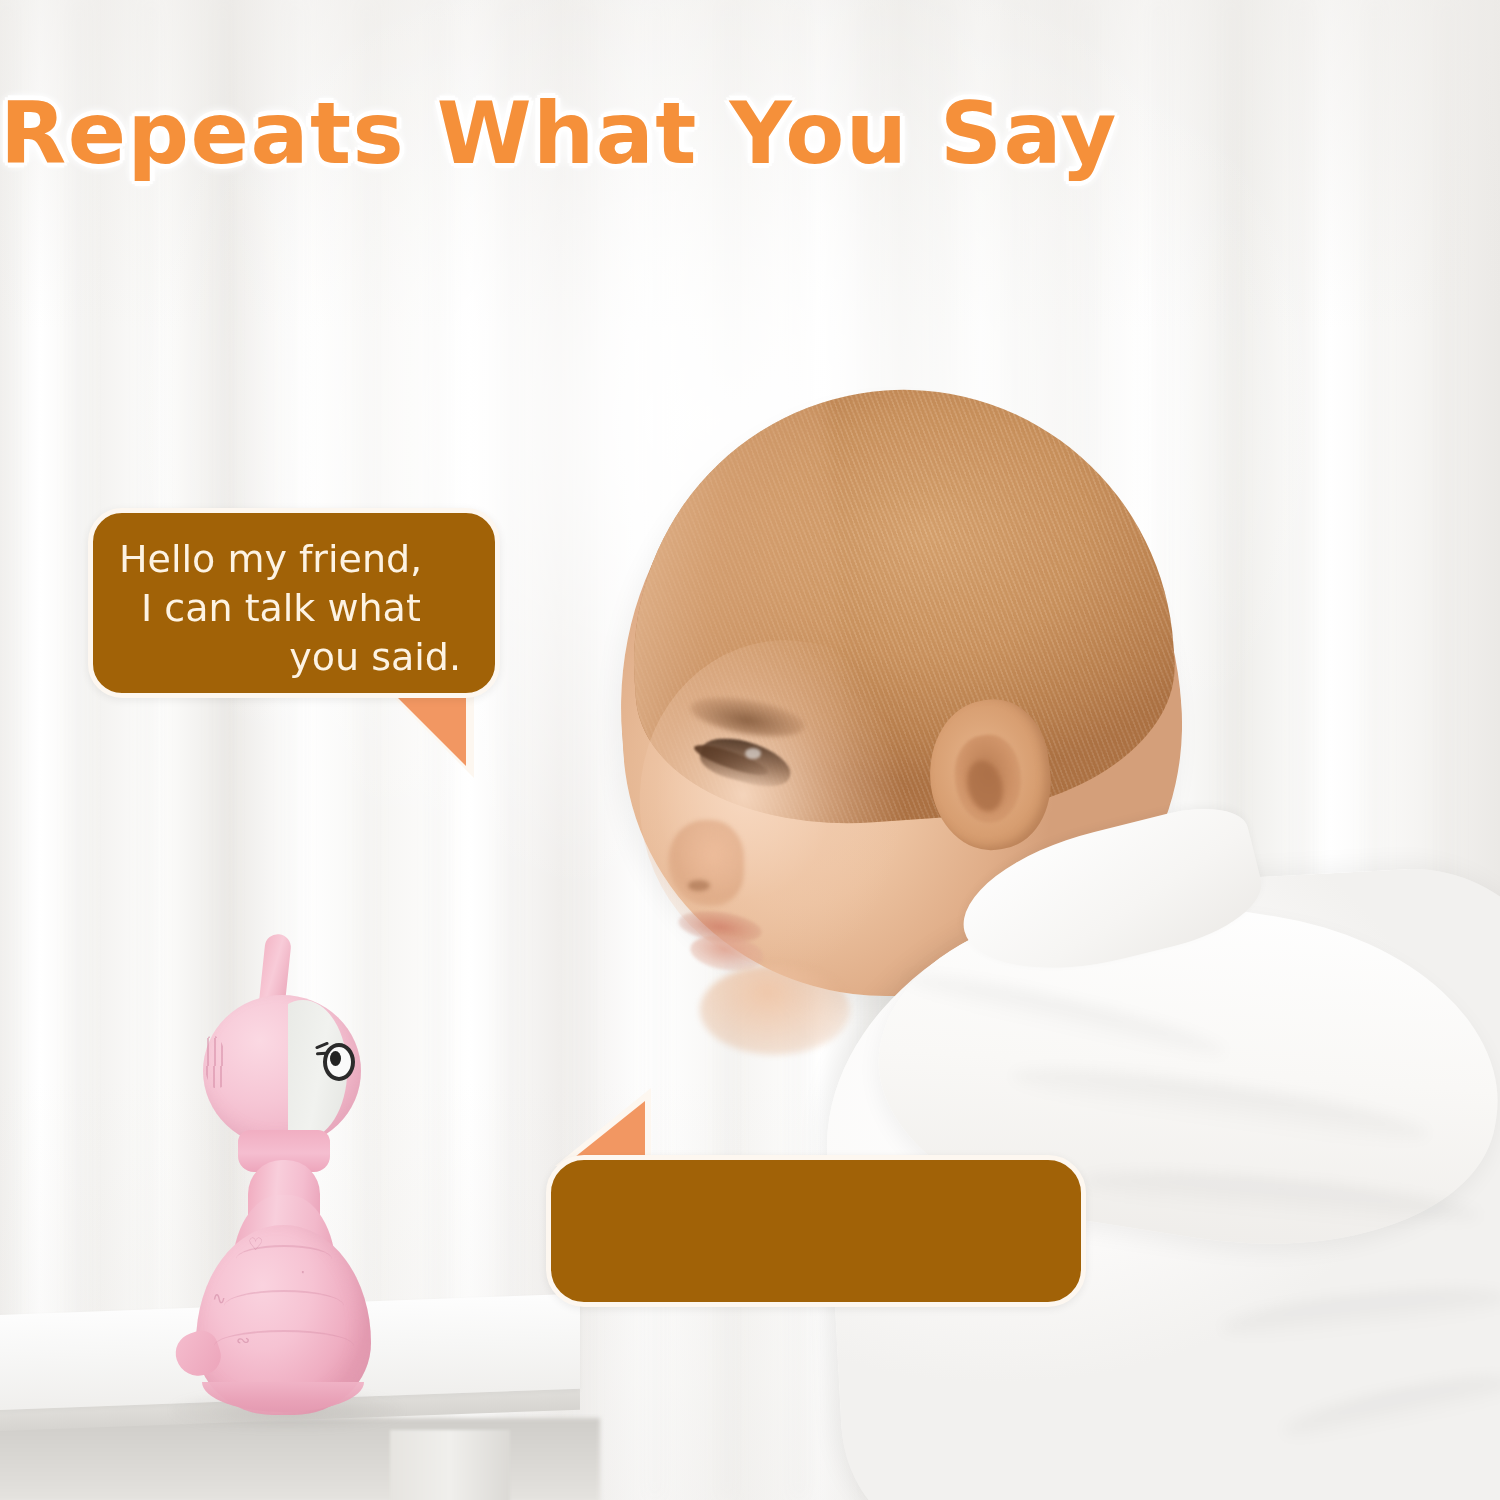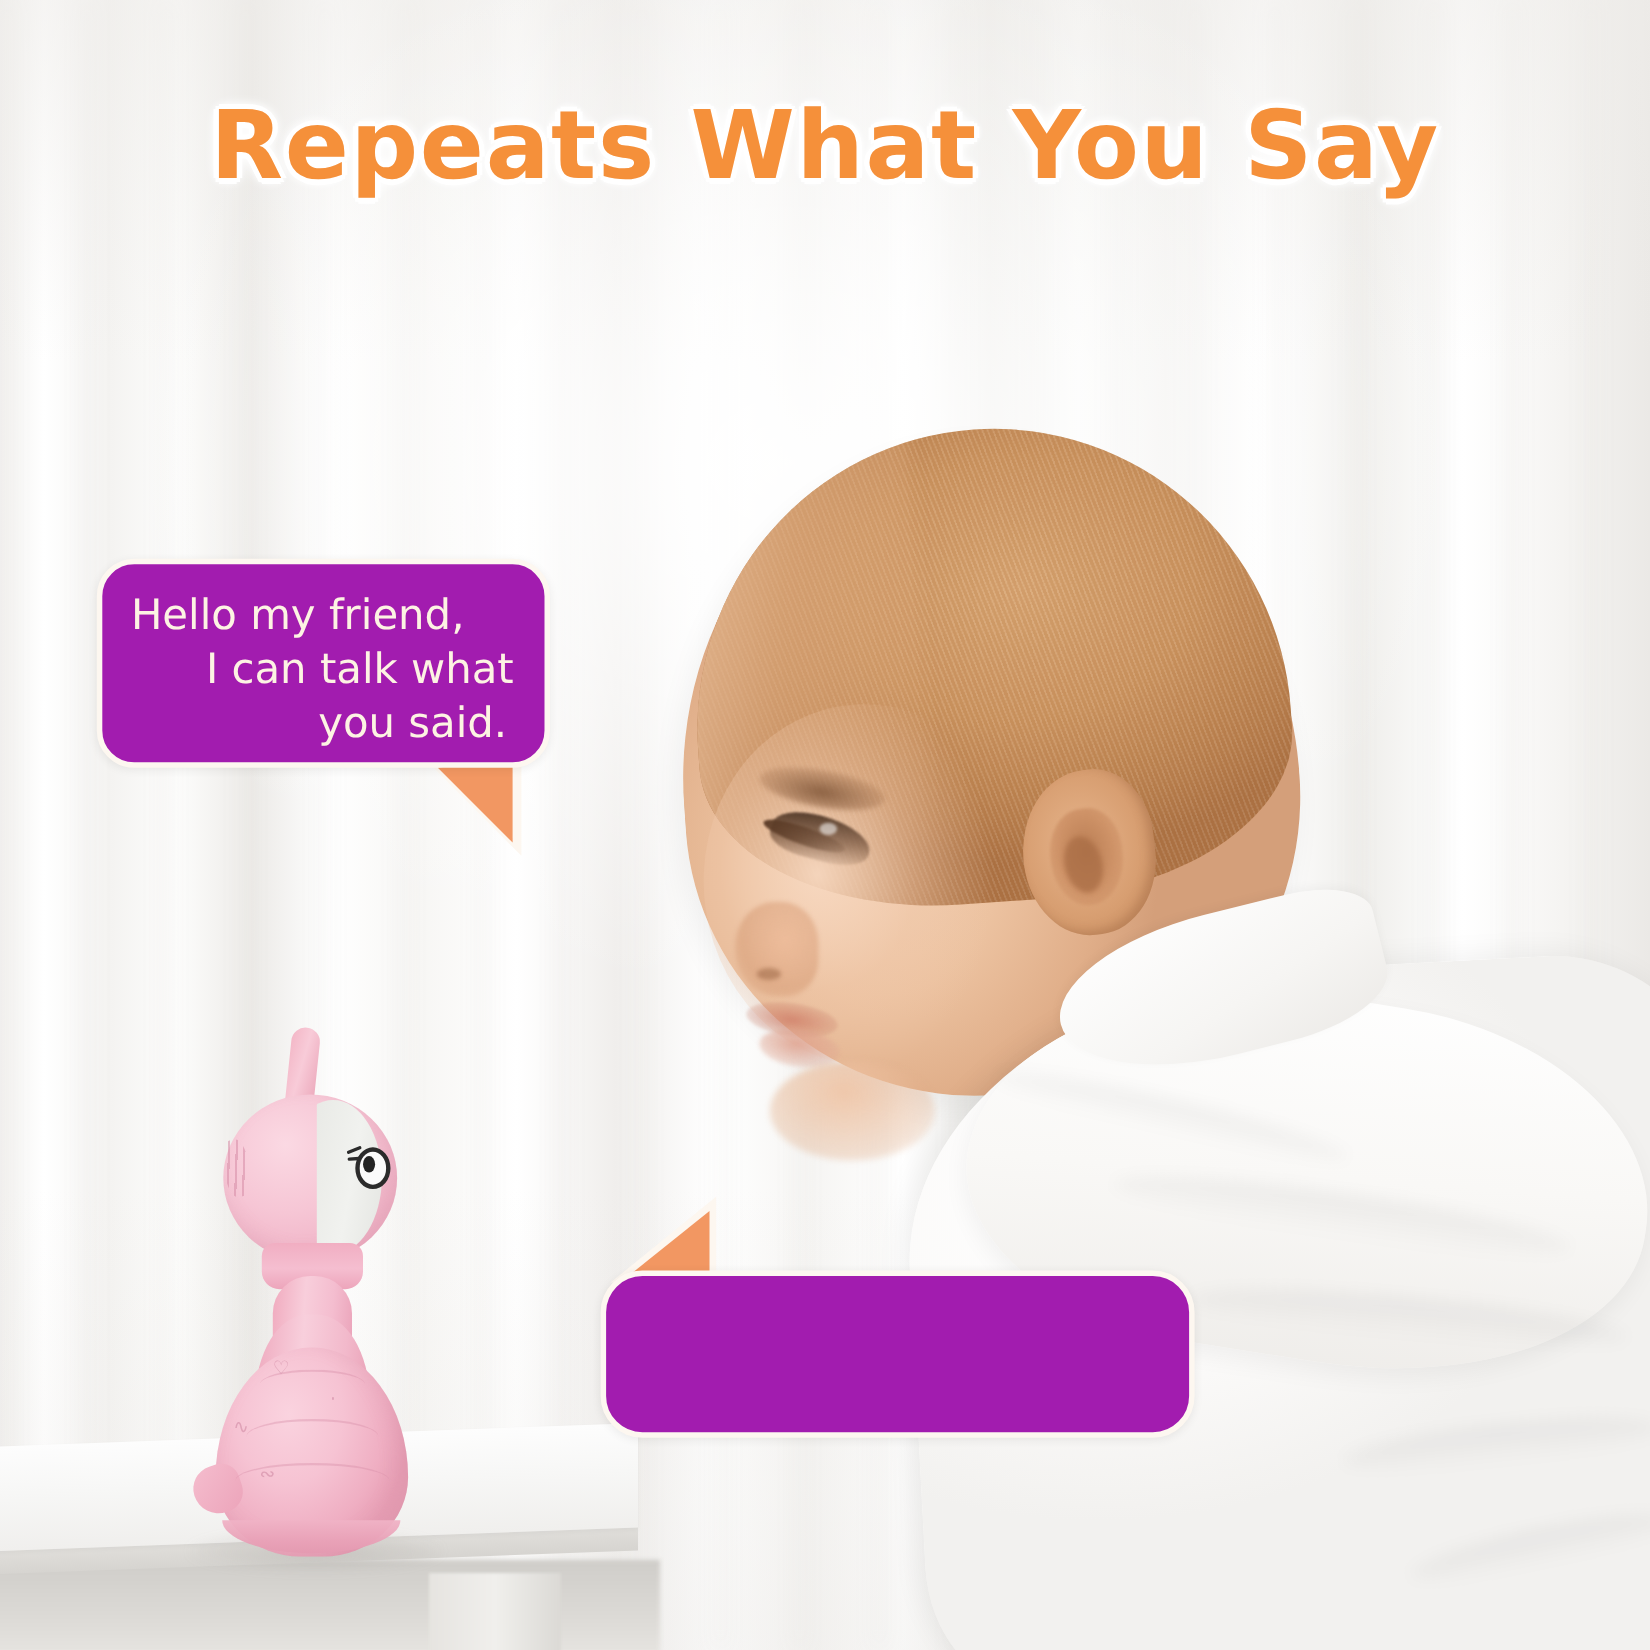--- a/index.html
+++ b/index.html
@@ -333,21 +333,20 @@
   .toy-shadow {
     left: 172px; top: 1392px; width: 230px; height: 36px;
     background: radial-gradient(ellipse at 50% 50%, rgba(150,145,140,.30) 0%, rgba(150,145,140,.10) 55%, rgba(0,0,0,0) 80%);
     border-radius: 50%;
     filter: blur(5px);
   }
 
   
   .headline-wrap {
     position: absolute; left: 0; top: 88px; width: 1500px;
-    text-align: center;
   }
   .headline {
     font-family: "DejaVu Sans", sans-serif;
     font-weight: 700;
     font-size: 86px;
     letter-spacing: 1.5px;
     color: #F5903A;
     -webkit-text-stroke: 0px;
     text-shadow:
       0 0 16px #fff, 0 0 14px #fff, 0 0 12px #fff, 0 0 10px #fff,
@@ -364,38 +363,38 @@
     font-weight: 400;
     font-size: 40px;
     color: #C88B3C;
     letter-spacing: .2px;
     text-shadow: 0 0 8px rgba(255,255,255,.95), 0 0 5px rgba(255,255,255,.9);
   }
 
   
   .bubble {
     position: absolute;
-    background: #a21caf;
+    background: #a16207;
     border: 5px solid #fdf7f0;
     color: #FDF3E3;
     font-family: "DejaVu Sans", sans-serif;
     box-sizing: border-box;
     box-shadow: 0 2px 9px rgba(0,0,0,.07);
   }
   .bubble-1 {
     left: 88px; top: 508px;
     width: 412px; height: 190px;
     border-radius: 34px;
     padding: 22px 28px 0 26px;
     font-size: 38px;
     line-height: 49px;
     text-align: right;
   }
   .bubble-1 .ln1 { text-align: left; }
-  .bubble-1 .ln2 { text-align: right; padding-left: 22px; }
+  .bubble-1 .ln2 { text-align: left; padding-left: 22px; }
   .bubble-1 .ln3 { text-align: right; padding-right: 6px; }
 
   .tail-1 {
     position: absolute;
     left: 396px; top: 686px;
     width: 0; height: 0;
   }
   .tail-1 .tail-outline {
     position:absolute; left:-4px; top:-4px;
     width: 0; height: 0;

